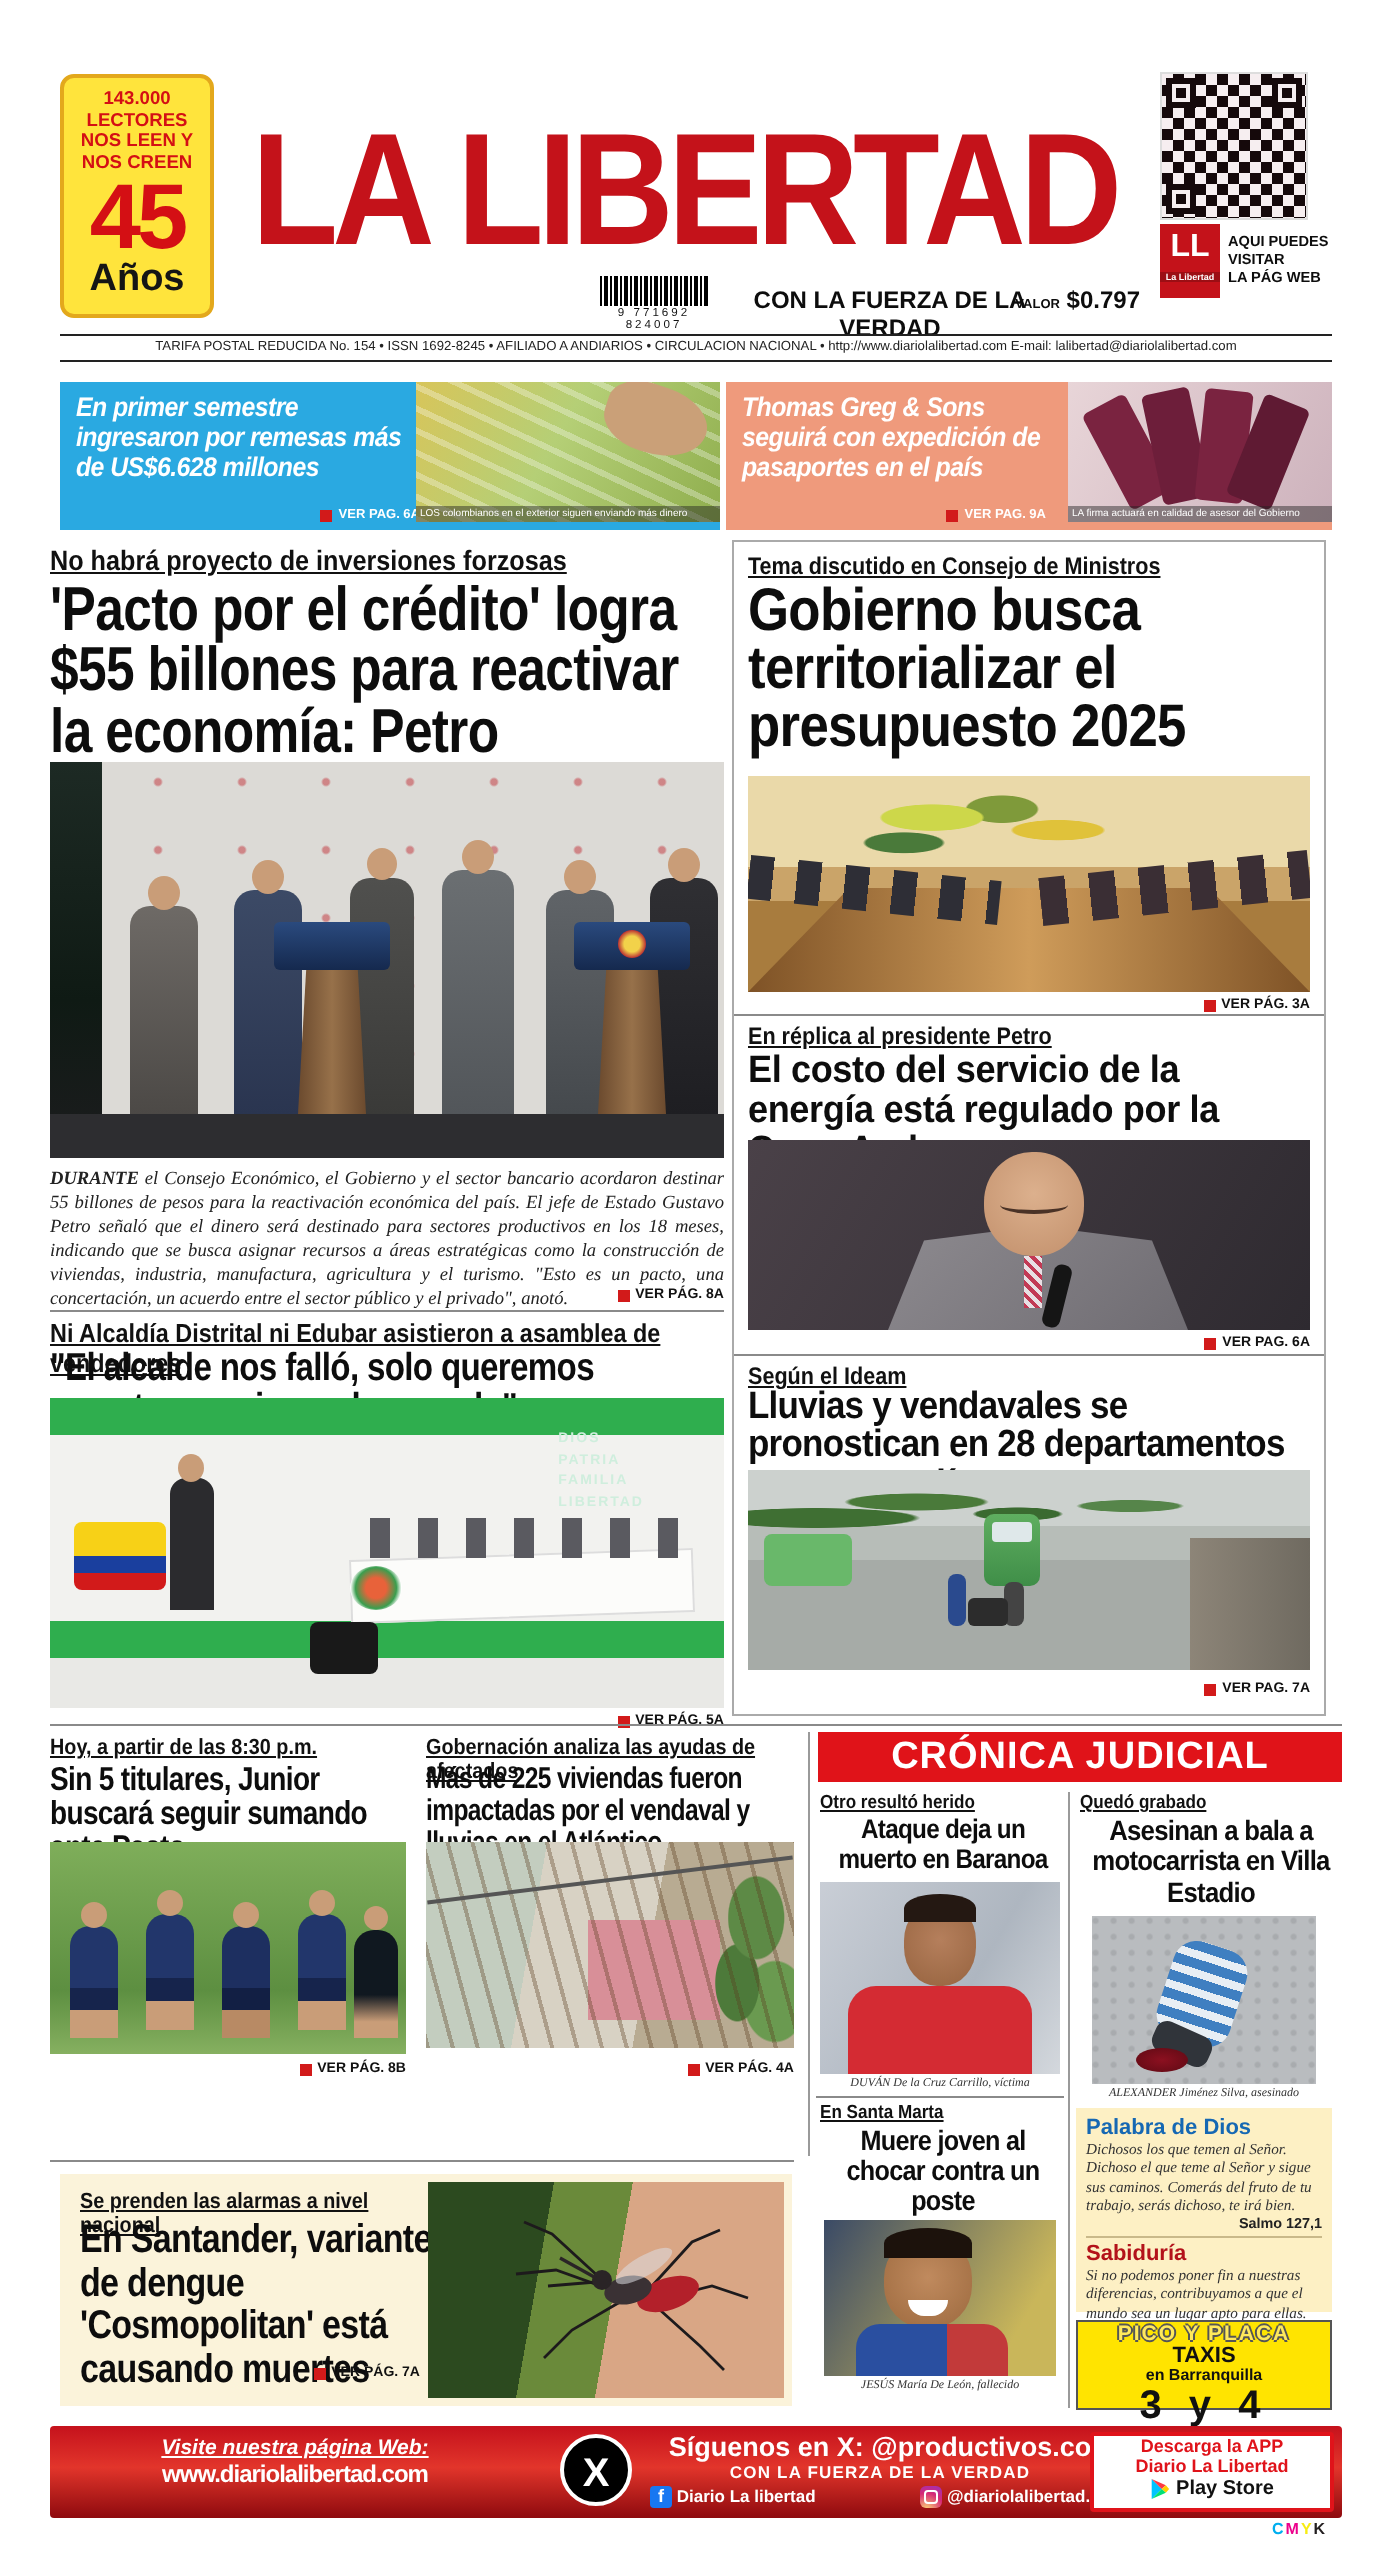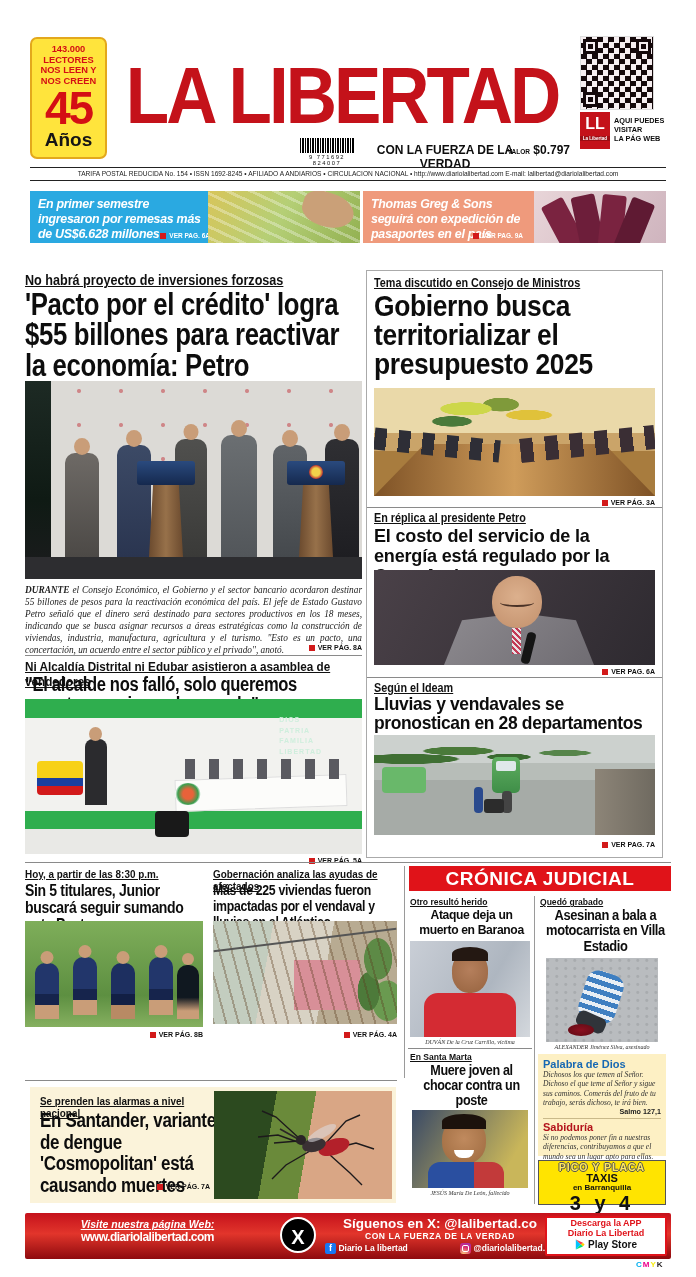--- a/index.html
+++ b/index.html
@@ -33,21 +33,21 @@
   .qr{left:580px;top:36px;width:72px;height:72px;background:repeating-conic-gradient(#15090b 0% 25%,#f6eef0 0% 50%) 0 0/11px 11px;border:1px solid #ddd;}
   .qr .fp{position:absolute;width:15px;height:15px;border:3px solid #15090b;background:#f6eef0;box-sizing:border-box;}
   .qr .fp::before{content:"";position:absolute;left:2px;top:2px;width:5px;height:5px;background:#15090b;}
   .llrow{left:580px;top:112px;width:110px;display:flex;gap:4px;align-items:center;}
   .llbadge{width:30px;height:37px;background:#c4121a;color:#fff;text-align:center;flex:0 0 auto;}
   .llbadge .ini{font-size:16px;font-weight:900;line-height:1.5;}
   .llbadge .nm{font-size:4.5px;font-weight:bold;background:#9c0e14;}
   .lltxt{font-size:7.3px;font-weight:900;line-height:1.2;color:#0d0d0d;}
   .tarifa{left:30px;top:167px;width:636px;border-top:1px solid #222;border-bottom:1px solid #222;padding:2px 0 3px;text-align:center;font-size:6.6px;color:#222;}
   
-  .promo{top:191px;height:52px;overflow:hidden;}
+  .promo{top:191px;height:74px;overflow:hidden;}
   .promo .ph{position:absolute;left:8px;top:5px;font-size:13.5px;line-height:1.12;font-weight:900;font-style:italic;color:#fff;transform:scaleX(.92);transform-origin:left top;width:190px;letter-spacing:-0.3px;}
   .promo .pr{position:absolute;bottom:4px;font-size:6.5px;}
   .promoimg{position:absolute;right:0;top:0;height:70px;}
   .promoimg .cap{position:absolute;left:0;right:0;bottom:0;background:rgba(30,30,30,.45);color:#fff;font-size:5px;padding:1px 2px;white-space:nowrap;overflow:hidden;}
   
   .cronbanner{left:409px;top:866px;width:262px;height:25px;background:#e01319;color:#fff;text-align:center;font-weight:900;font-size:19px;line-height:25px;letter-spacing:.5px;}
   .yellownote{background:#fdf0c4;padding:4px 5px;box-sizing:border-box;}
   .yellownote .t1{color:#1668b3;font-weight:900;font-size:11px;}
   .yellownote .t2{color:#b3121a;font-weight:900;font-size:11px;}
   .yellownote .bd{font-family:"Liberation Serif",serif;font-style:italic;font-size:7.6px;line-height:1.22;color:#333;}
@@ -387,21 +387,21 @@
     </div>
   </div>
 
   <div class="abs footer">
     <div class="fzone-left">
       <div class="a">Visite nuestra página Web:</div>
       <div class="b">www.diariolalibertad.com</div>
     </div>
     <div class="xcircle">X</div>
     <div class="fzone-c">
-      <div class="a">Síguenos en X: @lalibertad.co</div>
+      <div class="a">Síguenos en X: @productivos.co</div>
       <div class="b">CON LA FUERZA DE LA VERDAD</div>
       <div class="socialrow">
         <span><span class="fbic">f</span> <span>Diario La libertad</span></span>
         <span><span class="igic"></span> <span>@diariolalibertad.co</span></span>
       </div>
     </div>
     <div class="appbox">
       <div class="a">Descarga la APP</div>
       <div class="a">Diario La Libertad</div>
       <div class="ps">

